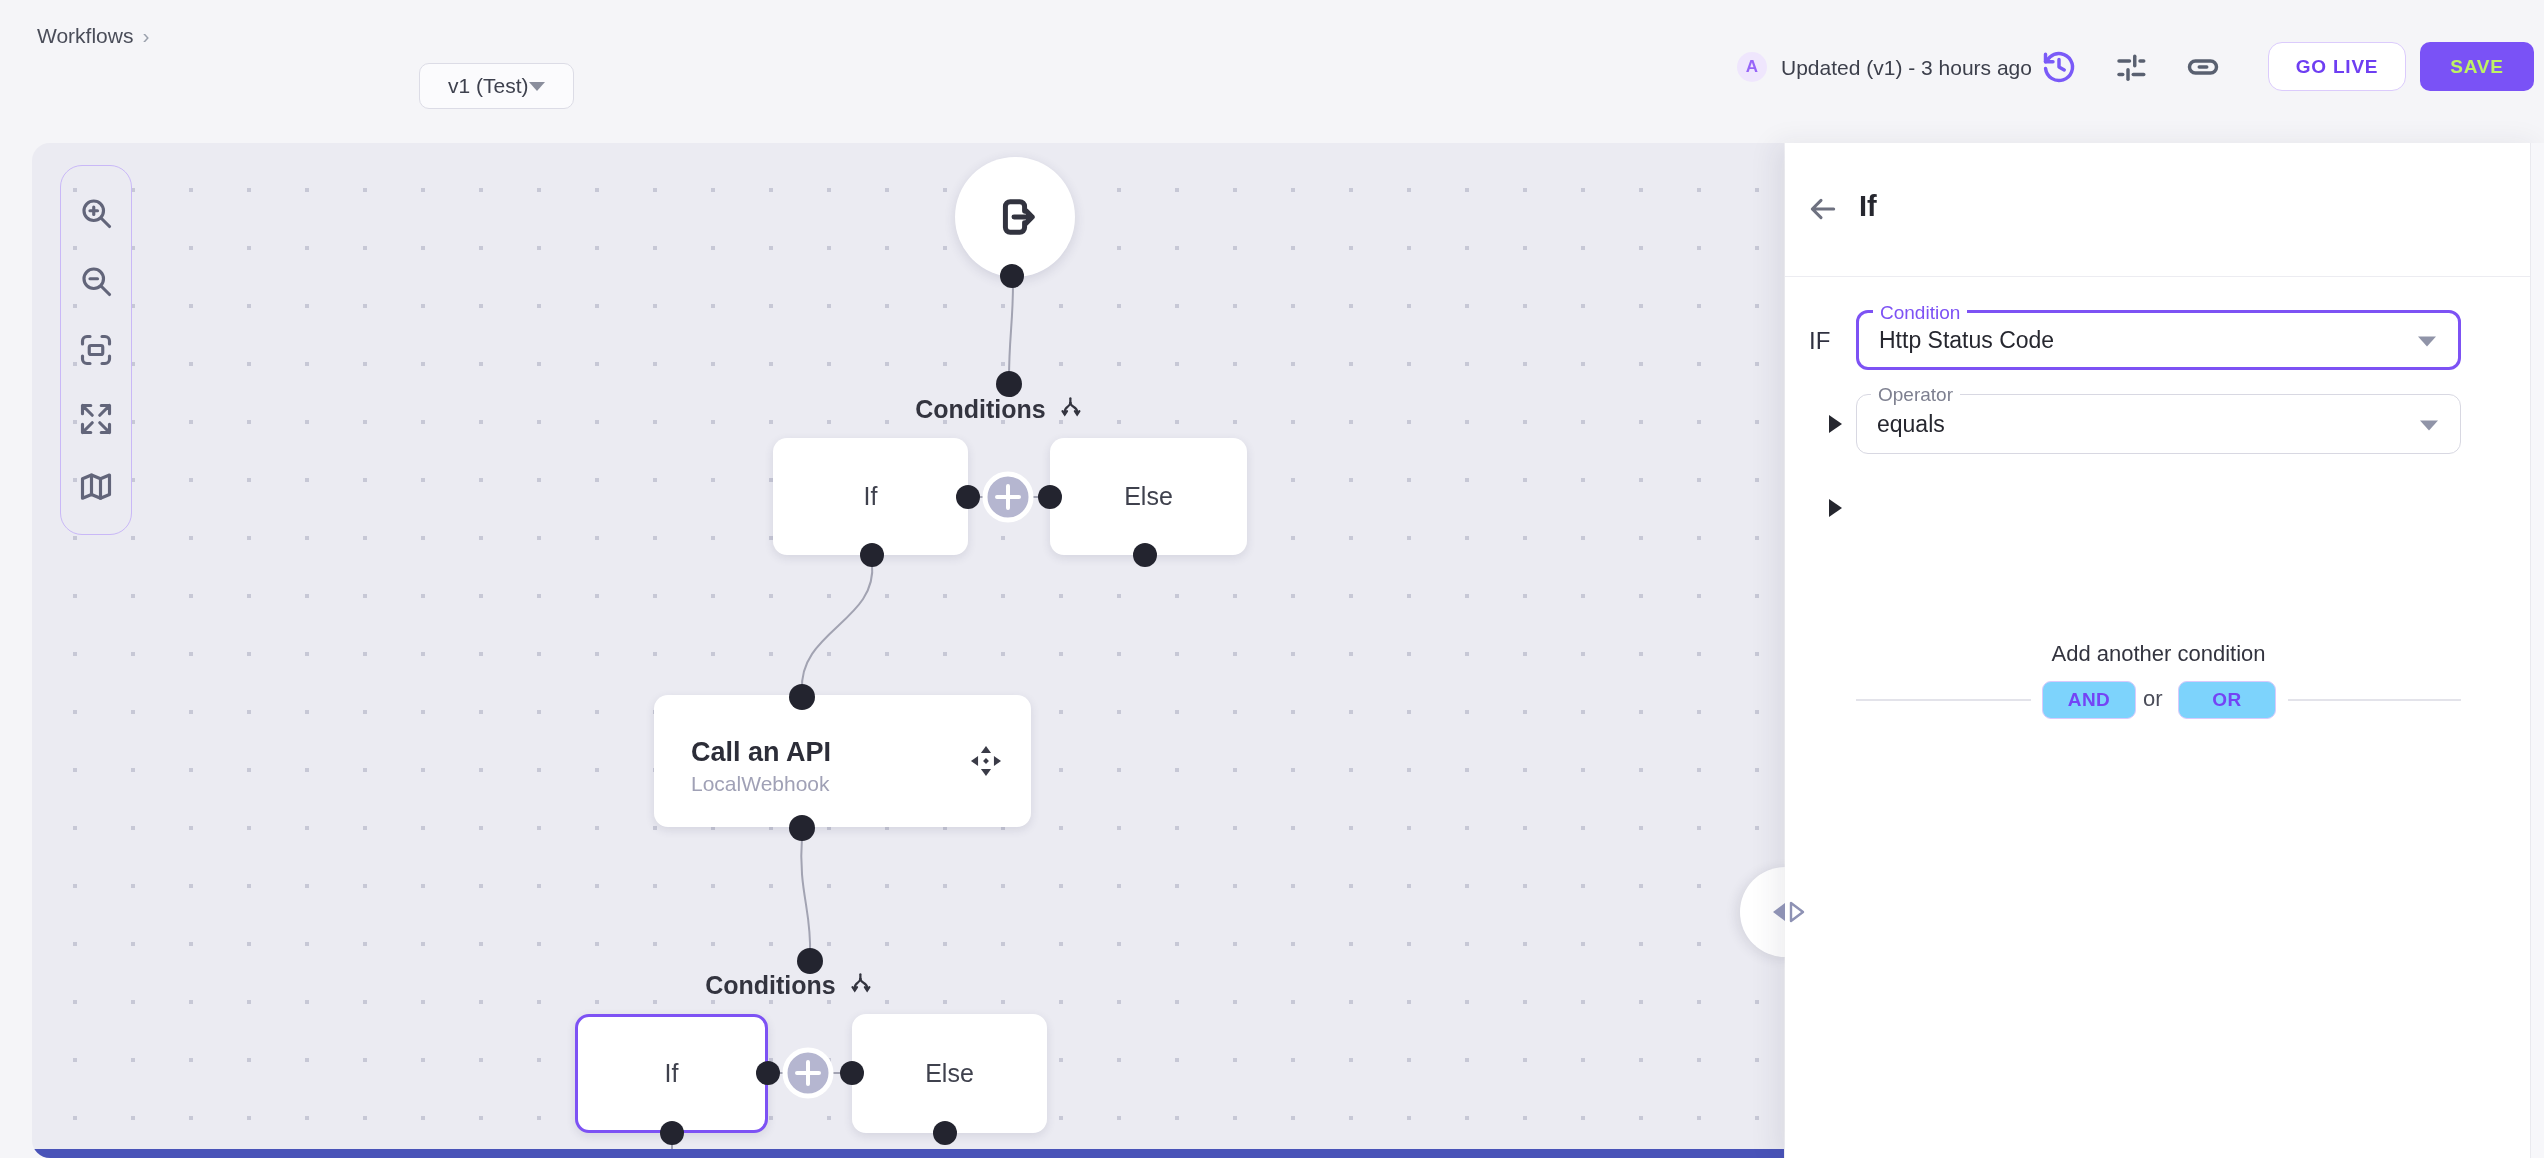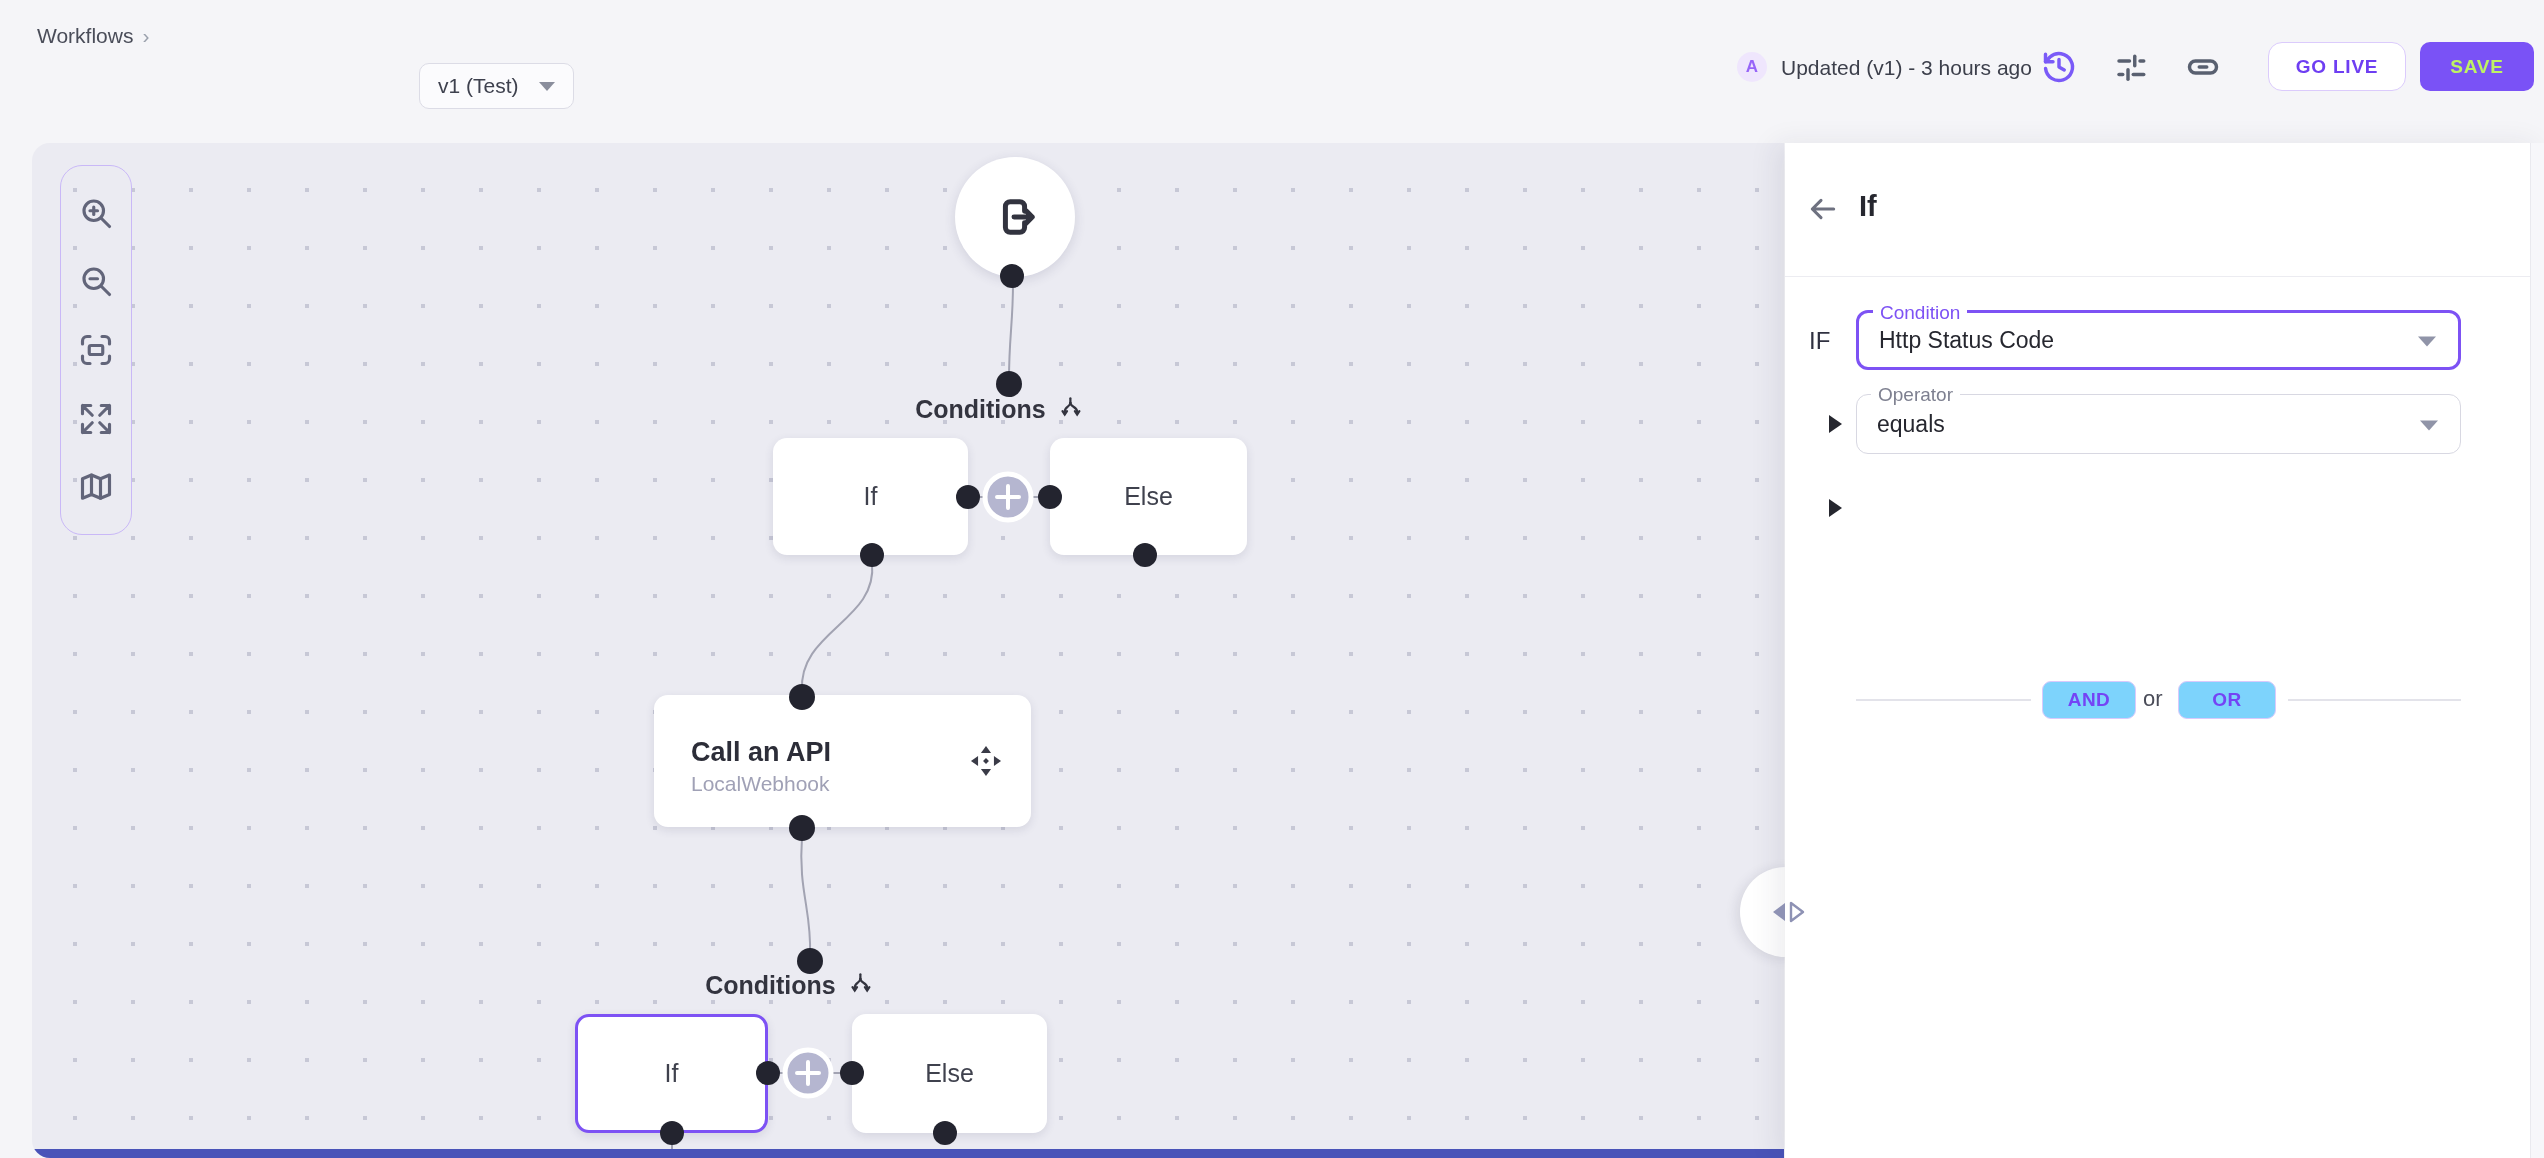--- a/index.html
+++ b/index.html
@@ -12,21 +12,21 @@
     position:relative;
   }
   #app { position:absolute; inset:0; width:2544px; height:1158px; }
 
   
   .topbar { position:absolute; left:0; top:0; width:2544px; height:143px; background:#f5f5f8; }
   .breadcrumb { position:absolute; left:37px; top:24px; font-size:21px; color:#4a4d59; display:flex; gap:9px; align-items:center; }
   .breadcrumb .chev { color:#9aa0ac; font-size:21px; }
   .wf-title { position:absolute; left:36px; top:66px; font-size:28px; font-weight:700; color:#22242e; letter-spacing:.2px; }
   .ver-badge { position:absolute; left:419px; top:63px; width:155px; height:46px; background:#fbfbfd; border:1.5px solid #dcdce6;
-    border-radius:10px; display:flex; align-items:center; padding:0 18px; font-size:21px; color:#3e414e; cursor:pointer; }
+    border-radius:10px; display:flex; align-items:center; padding:0 28px; font-size:21px; color:#3e414e; cursor:pointer; }
   .ver-badge .caret { margin-left:auto; width:0; height:0; border-left:8px solid transparent; border-right:8px solid transparent; border-top:9px solid #8a8e9c; }
   .avatar { position:absolute; left:1737px; top:52px; width:30px; height:30px; border-radius:50%; background:#efe6fd;
     color:#9765f8; font-size:17px; font-weight:700; display:flex; align-items:center; justify-content:center; }
   .updated { position:absolute; left:1781px; top:56px; font-size:21px; color:#3c3f4b; }
   .icon-btn { position:absolute; top:46px; width:42px; height:42px; display:flex; align-items:center; justify-content:center; cursor:pointer; border-radius:8px; }
   .btn-goline { position:absolute; left:2268px; top:42px; width:138px; height:49px; background:#ffffff; border:1.5px solid #dbcbfc;
     border-radius:14px; color:#6e3ef2; font-size:19px; font-weight:600; letter-spacing:.8px; display:flex; align-items:center; justify-content:center; cursor:pointer; }
   .btn-save { position:absolute; left:2420px; top:42px; width:114px; height:49px; background:#7a52f6; border-radius:10px;
     color:#bef264; font-size:19px; font-weight:600; letter-spacing:.8px; display:flex; align-items:center; justify-content:center; cursor:pointer;text-align:center; }
 
@@ -303,20 +303,21 @@
 
     <div class="expander" style="top:272px;"></div>
     <div class="field" style="top:251px;">
       <span class="flabel">Operator</span>
       <span class="fvalue">equals</span>
       <span class="fcaret"></span>
     </div>
 
     <div class="expander" style="top:356px;"></div>
 
+    <div class="add-heading">Add another condition</div>
     <div class="rule left"></div>
     <div class="rule right"></div>
     <div class="cond-btn and">AND</div>
     <div class="or-word">or</div>
     <div class="cond-btn or">OR</div>
   </div>
 
   <div class="collapse-handle"></div>
   <div class="collapse-icon">
     <svg width="38" height="24" viewBox="0 0 38 24">

